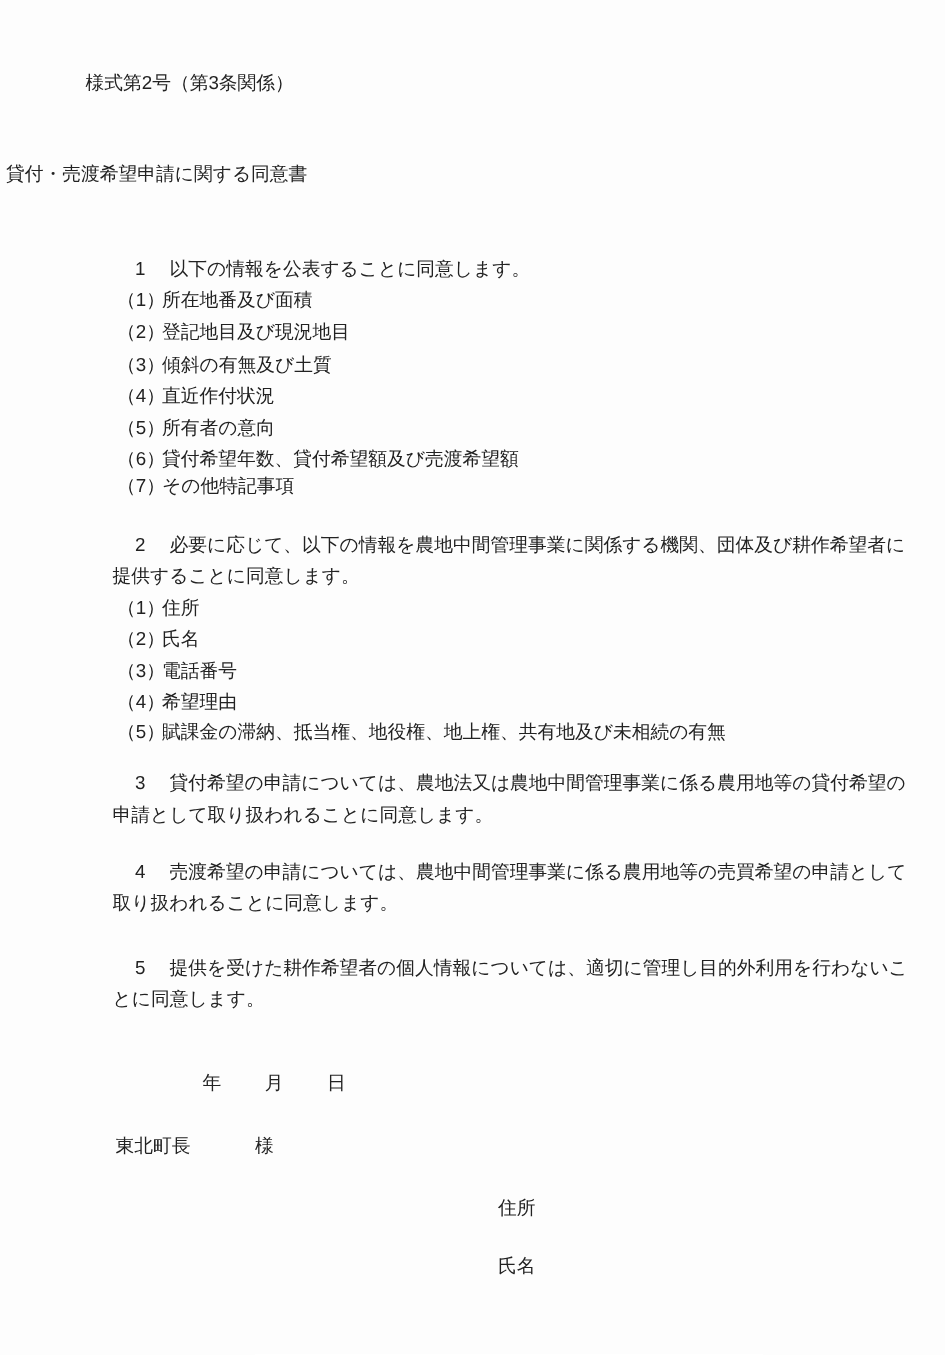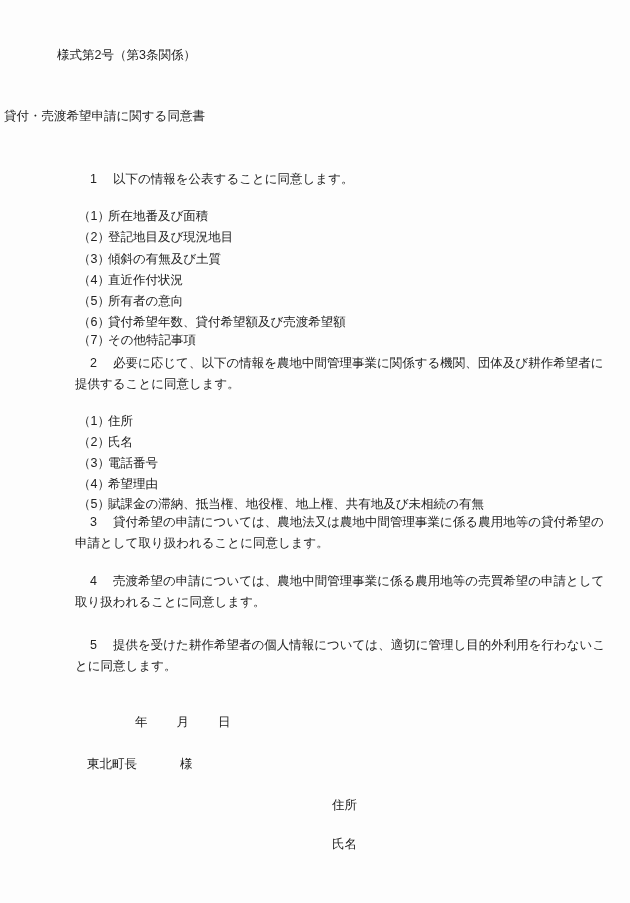--- a/index.html
+++ b/index.html
@@ -12,21 +12,21 @@
     font-family: Liberation Sans, sans-serif;
     font-size: 12.5px;
     line-height: 15px;
     overflow: hidden;
   }
   .abs { position: absolute; white-space: pre; }
   .doc-title { left: 4px; width: 630px; text-align: left; }
   .sec { left: 62px; margin-left: 28px; }
   .sec-num { display: inline-block; width: 23px; }
   .cont { left: 75px; text-align: center; }
-  .item { left: 78px; margin-top: 16px; }
+  .item { left: 78px; }
   .item-num { display: inline-block; width: 30px; }
   .date-gap { margin-left: 29px; }
   .honorific-gap { margin-left: 43px; }
   .sig { left: 332px; }
 </style>
 </head>
 <body>
 
 <div class="page">
 
@@ -55,18 +55,18 @@
   <div class="abs cont" style="top:536px">申請として取り扱われることに同意します。</div>
 
   <div class="abs sec" style="top:574px"><span class="sec-num">4</span><span>売渡希望の申請については、農地中間管理事業に係る農用地等の売買希望の申請として</span></div>
   <div class="abs cont" style="top:595px">取り扱われることに同意します。</div>
 
   <div class="abs sec" style="top:638px"><span class="sec-num">5</span><span>提供を受けた耕作希望者の個人情報については、適切に管理し目的外利用を行わないこ</span></div>
   <div class="abs cont" style="top:659px">とに同意します。</div>
 
   <div class="abs" style="left:135px; top:715px"><span>年</span><span class="date-gap">月</span><span class="date-gap">日</span></div>
 
-  <div class="abs" style="left:87px; top:757px"><span>東北町長</span><span class="honorific-gap">様</span></div>
+  <div class="abs" style="left:77px; top:757px"><span>東北町長</span><span class="honorific-gap">様</span></div>
 
   <div class="abs sig" style="top:798px">住所</div>
   <div class="abs sig" style="top:837px">氏名</div>
 
 </div>
 
 </body></html>

